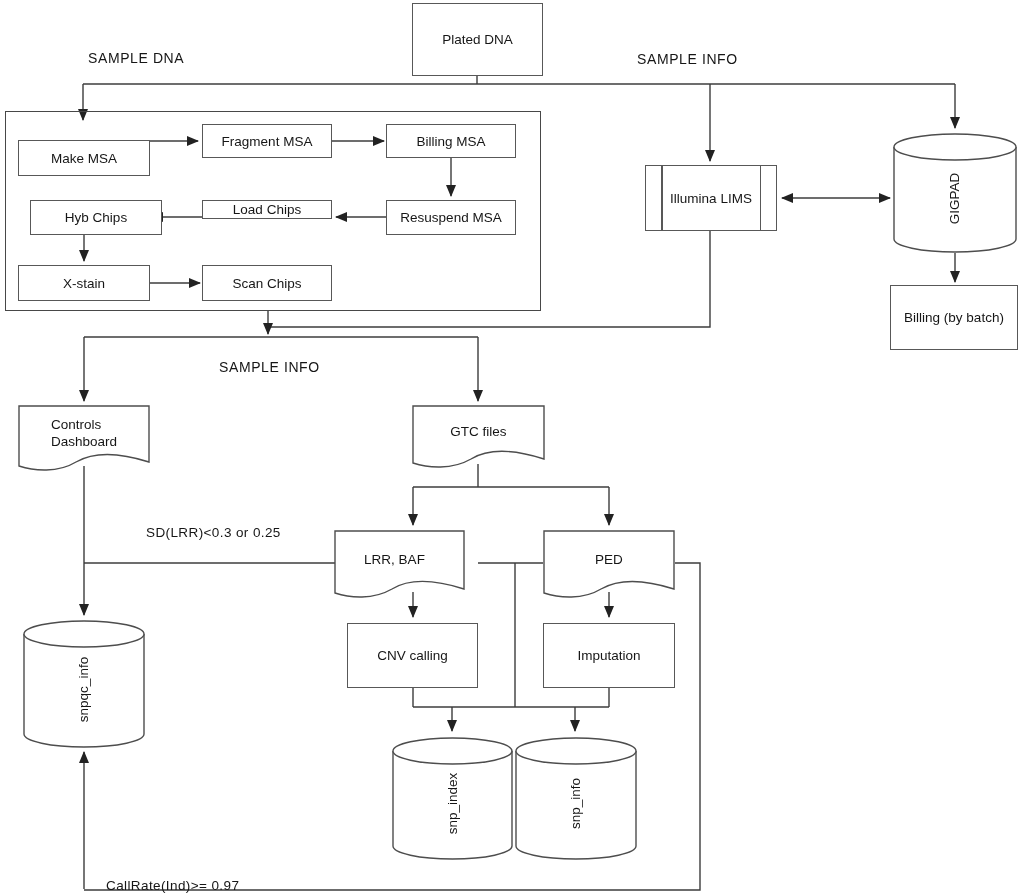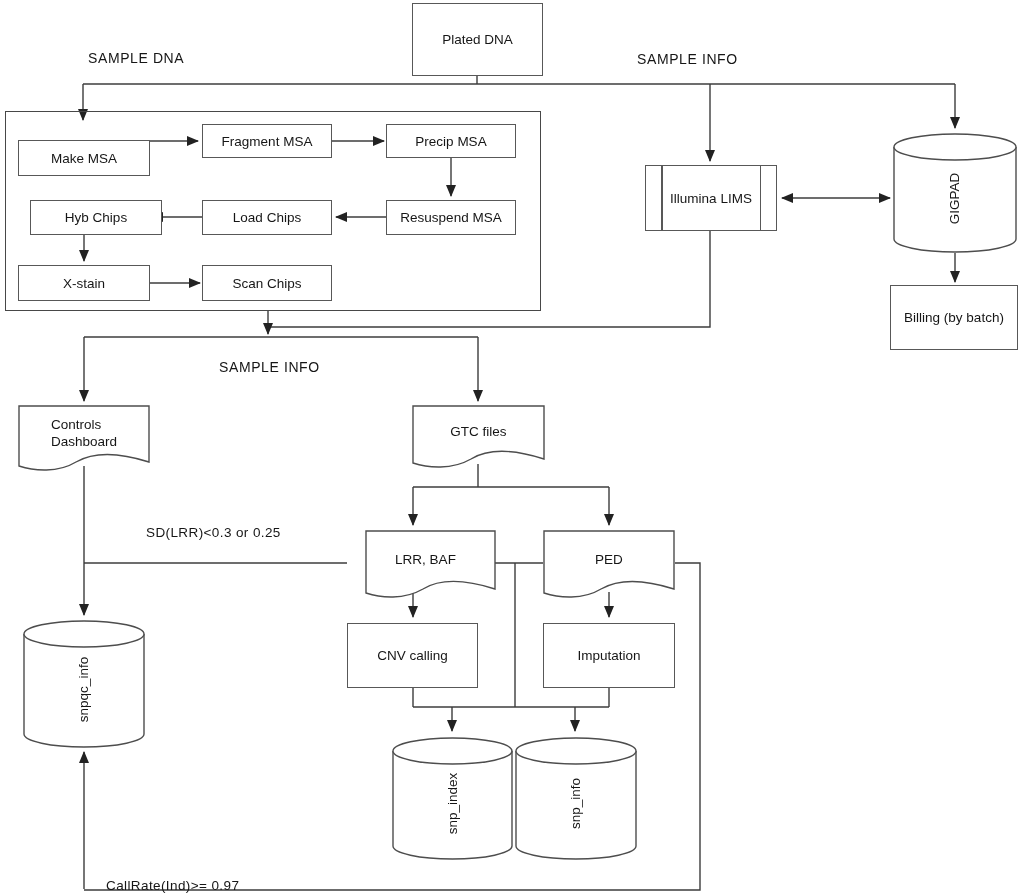--- a/index.html
+++ b/index.html
@@ -109,26 +109,26 @@
 
   <div class="node frame" style="left:5px;top:111px;width:536px;height:200px;"></div>
 
   <div class="node rect" style="left:18px;top:140px;width:132px;height:36px;">
     <span class="lbl">Make MSA</span>
   </div>
   <div class="node rect" style="left:202px;top:124px;width:130px;height:34px;">
     <span class="lbl">Fragment MSA</span>
   </div>
   <div class="node rect" style="left:386px;top:124px;width:130px;height:34px;">
-    <span class="lbl">Precip MSA</span>
+    <span class="lbl">Billing MSA</span>
   </div>
   <div class="node rect" style="left:18px;top:200px;width:132px;height:35px;margin-left:12px;">
     <span class="lbl">Hyb Chips</span>
   </div>
-  <div class="node rect" style="left:202px;top:200px;width:130px;height:35px;">
+  <div class="node rect" style="left:202px;top:200px;width:130px;height:19px;">
     <span class="lbl">Load Chips</span>
   </div>
   <div class="node rect" style="left:386px;top:200px;width:130px;height:35px;">
     <span class="lbl">Resuspend MSA</span>
   </div>
   <div class="node rect" style="left:18px;top:265px;width:132px;height:36px;">
     <span class="lbl">X-stain</span>
   </div>
   <div class="node rect" style="left:202px;top:265px;width:130px;height:36px;">
     <span class="lbl">Scan Chips</span>
@@ -164,21 +164,21 @@
     </div>
   </div>
 
   <div class="node shape doc" style="left:412px;top:405px;width:133px;height:65px;">
     <svg width="133" height="71">
       <path d="M1,1 L132,1 L132,54 C104,45 77,43 59,54 C40,65 16,63 1,58 Z" fill="#ffffff" stroke="#4d4d4d" stroke-width="1.4"></path>
     </svg>
     <span class="lbl">GTC files</span>
   </div>
 
-  <div class="node shape doc" style="left:365px;top:530px;width:121px;height:70px;">
+  <div class="node shape doc" style="left:334px;top:530px;width:121px;height:70px;">
     <svg width="131" height="76">
       <path d="M1,1 L130,1 L130,59 C102,50 76,48 58,59 C39,70 16,68 1,63 Z" fill="#ffffff" stroke="#4d4d4d" stroke-width="1.4"></path>
     </svg>
     <span class="lbl">LRR, BAF</span>
   </div>
 
   <div class="node rect" style="left:347px;top:623px;width:131px;height:65px;">
     <span class="lbl">CNV calling</span>
   </div>
 

